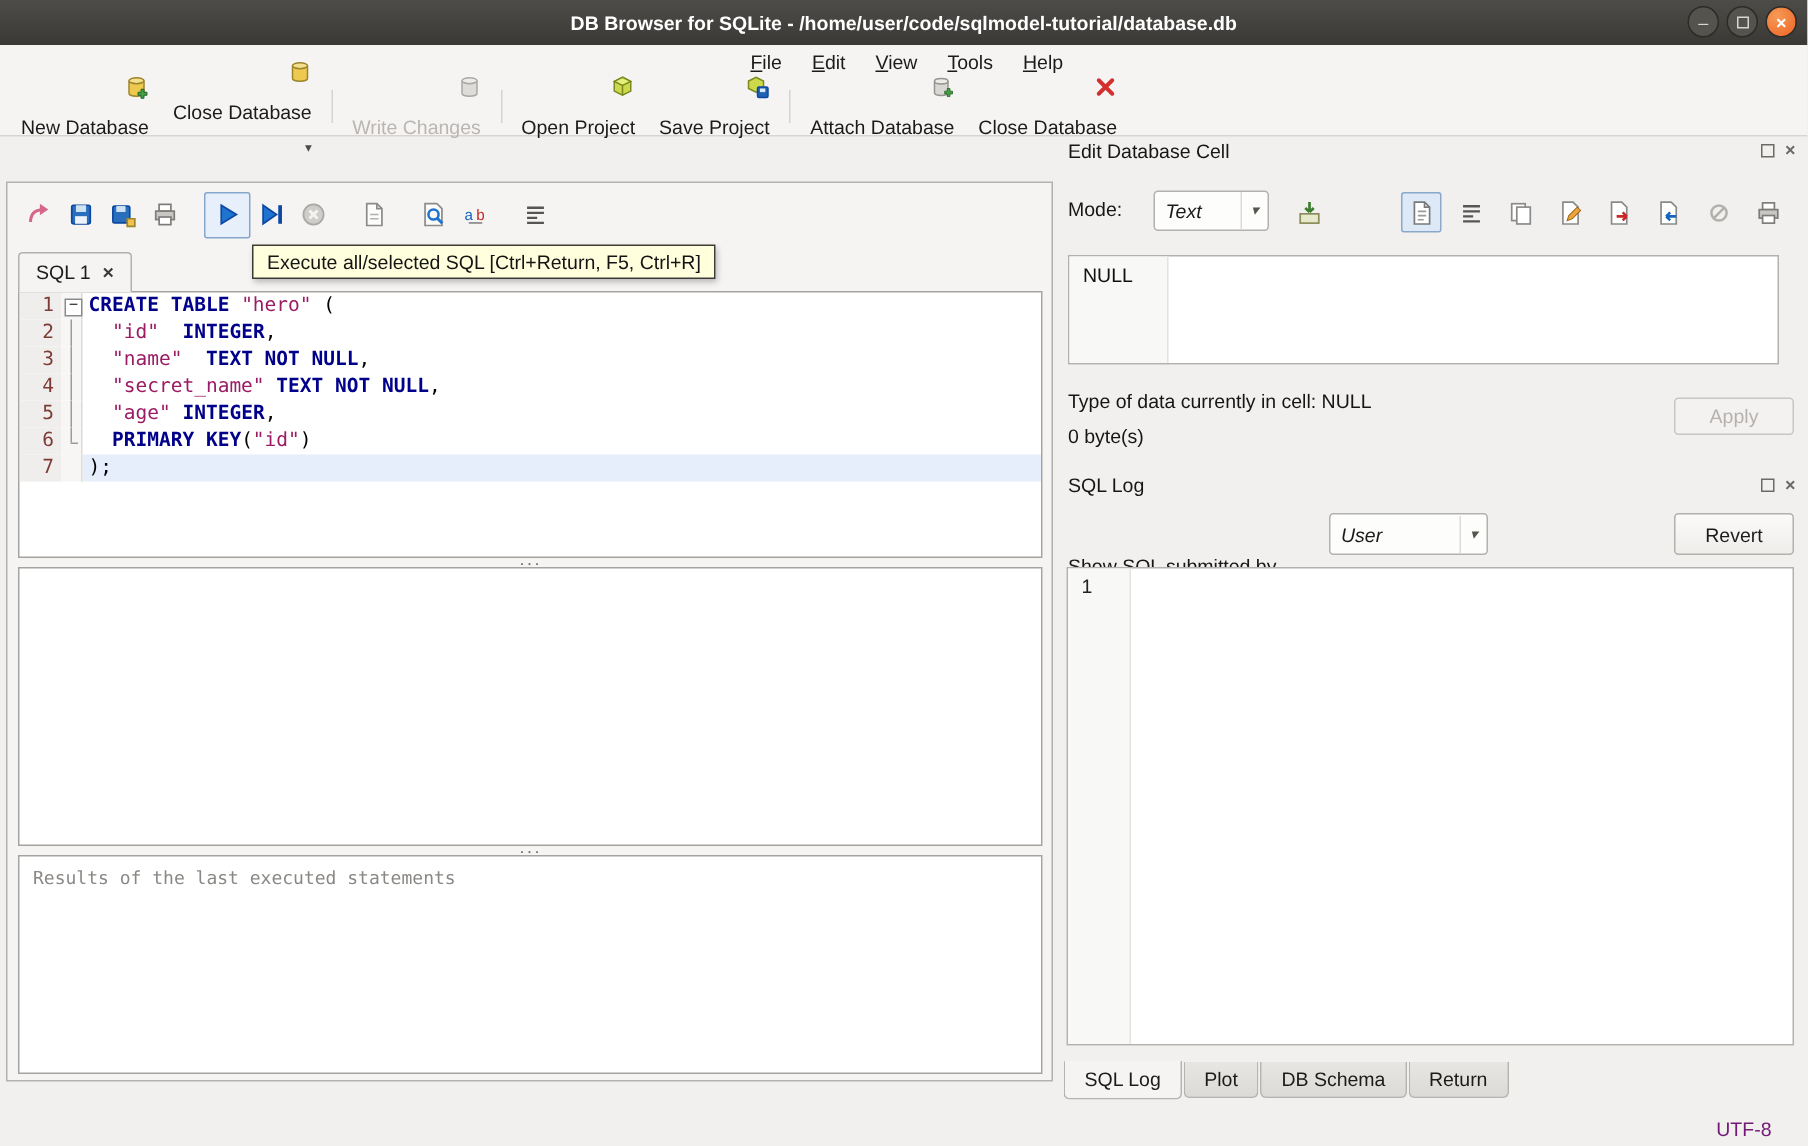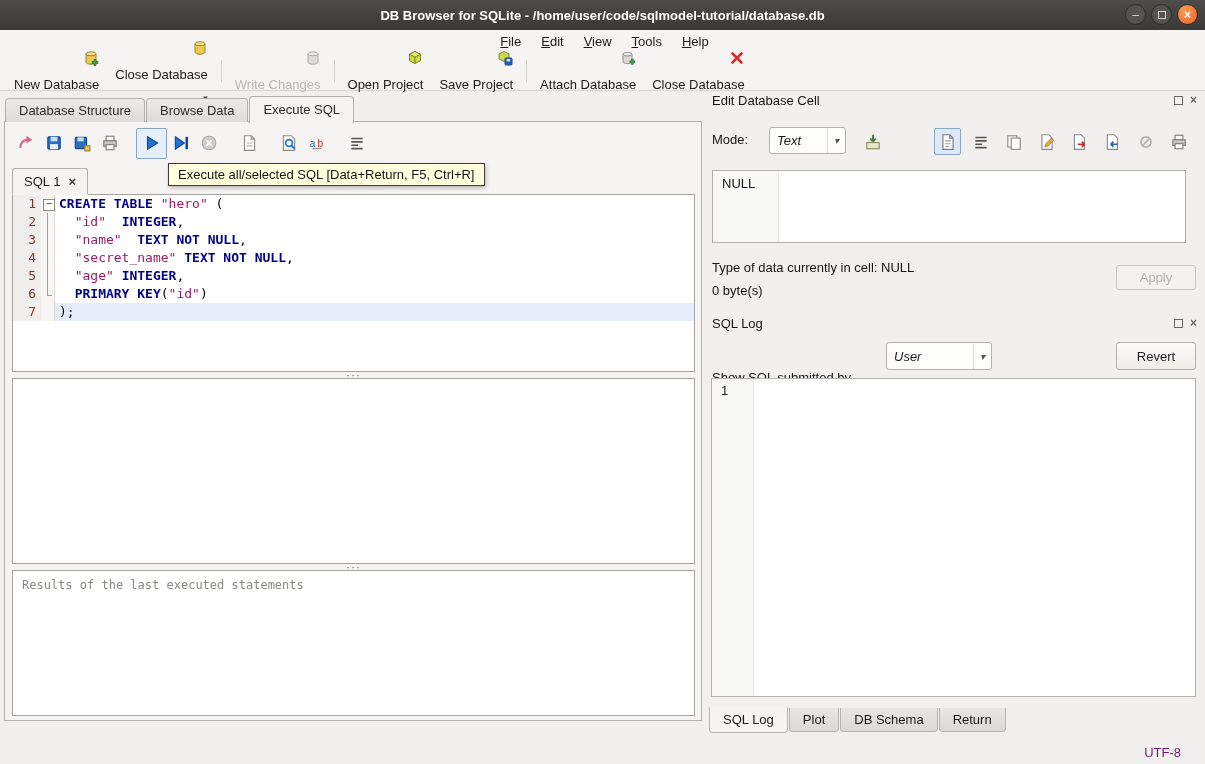--- a/index.html
+++ b/index.html
@@ -192,25 +192,20 @@
     <div class="tbtn">
       <span>
           <svg class="i16" viewBox="0 0 16 16">
             <path d="M3.5 3.5l9 9M12.5 3.5l-9 9" stroke="#d32f2f" stroke-width="2.6" stroke-linecap="round"></path>
           </svg>
         </span>
       <span>Close Database</span>
     </div>
   </div>
 
-  <div class="main-tabs">
-    <div class="mtab">Database Structure</div>
-    <div class="mtab">Browse Data</div>
-    <div class="mtab active">Execute SQL</div>
-  </div>
 
   <div class="left-panel">
 
     <div class="ed-toolbar">
       <div class="ebtn">
         <span>
             <svg class="i18" viewBox="0 0 16 16">
               <path d="M3 12.5c0-5.5 3.5-7.5 8-7.5" fill="none" stroke="#d4668c" stroke-width="1.8"></path>
               <path d="M8.5 1.6l5 3.4-5 3.4z" fill="#d4668c"></path>
             </svg>
@@ -360,21 +355,21 @@
     <div class="splitter sp2">
         <span>···</span>
       </div>
 
     <div class="botpane">
       <span>Results of the last executed statements</span>
     </div>
   </div>
 
   <div class="tooltip">
-    <span>Execute all/selected SQL [Data+Return, F5, Ctrl+R]</span>
+    <span>Execute all/selected SQL [Ctrl+Return, F5, Ctrl+R]</span>
   </div>
 
   <div class="dock-title" style="left:712px; top:93px;">Edit Database Cell</div>
   <div class="dockbtns" style="right:8px; top:95px;">
     <span class="float-ic"></span>
     <span class="dock-x">×</span>
   </div>
 
   <div class="dock-title" style="left:712px; top:132px;">Mode:</div>
   <div class="combo" style="left:769px; top:127px; width:77px;">

